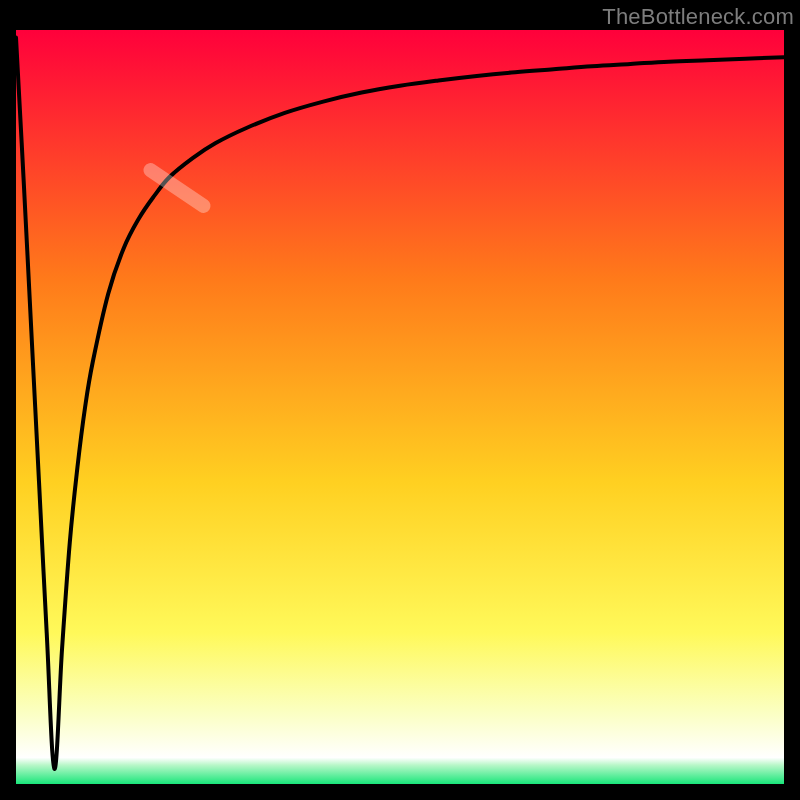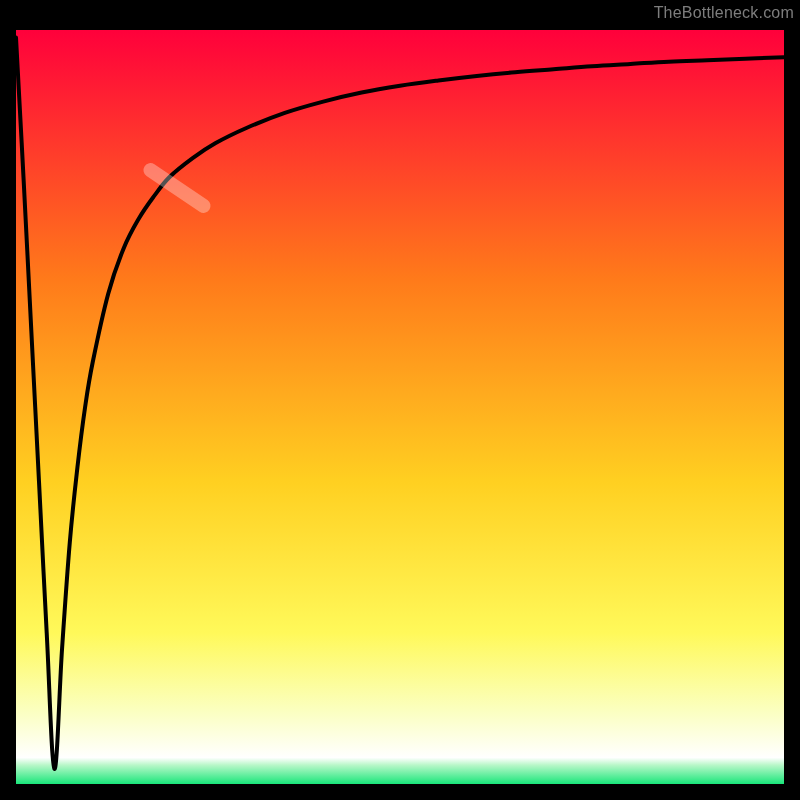--- a/index.html
+++ b/index.html
@@ -13,21 +13,21 @@
   .container {
     position: relative;
     width: 800px;
     height: 800px;
   }
   .attribution {
     position: absolute;
     top: 4px;
     right: 6px;
     color: #7d7d7d;
-    font-size: 16px;
+    font-size: 22px;
     font-weight: 500;
     letter-spacing: 0.2px;
   }
   .plot-frame {
     position: absolute;
     left: 16px;
     top: 30px;
     width: 768px;
     height: 754px;
     background: #000;

